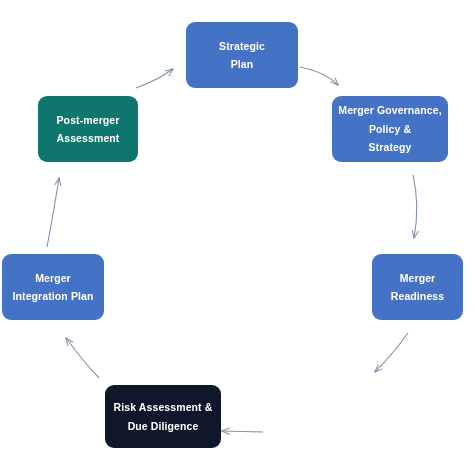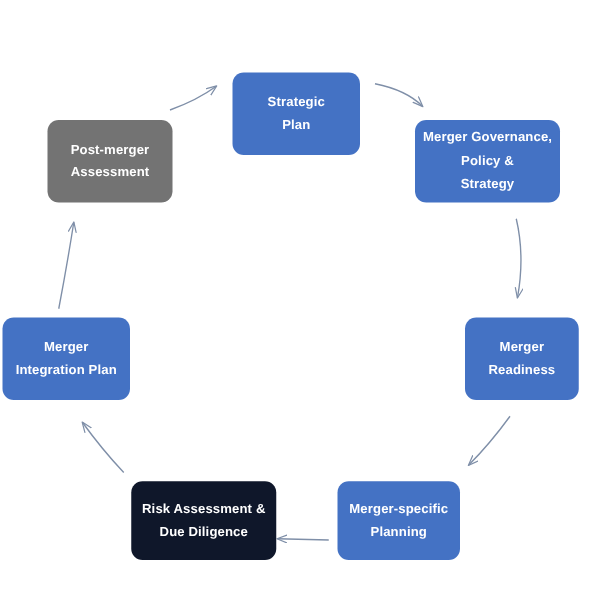--- a/index.html
+++ b/index.html
@@ -67,43 +67,39 @@
 
     <path d="M408,333 Q392,355 375,372" fill="none" stroke="#7F8FA8" stroke-width="1.1" marker-end="url(#ah)"></path>
 
     <path d="M263,432 L222,431" fill="none" stroke="#7F8FA8" stroke-width="1.1" marker-end="url(#ah)"></path>
 
     <path d="M99,378 Q82,360 66,338" fill="none" stroke="#7F8FA8" stroke-width="1.1" marker-end="url(#ah)"></path>
 
     <path d="M47,247 Q54,210 59,178" fill="none" stroke="#7F8FA8" stroke-width="1.1" marker-end="url(#ah)"></path>
   </svg>
 
-  <div class="node" id="n0" style="left: 186px; top: 22px; width: 102px; height: 66px; background: rgb(68, 114, 196); color: rgb(255, 255, 255); margin-top: 36px;">
+  <div class="node" id="n0" style="left: 186px; top: 22px; width: 112px; height: 66px; background: rgb(68, 114, 196); color: rgb(255, 255, 255);">
     <span class="node-label">Strategic
 Plan</span>
   </div>
   <div class="node" id="n1" style="left: 332px; top: 96px; width: 116px; height: 66px; background: rgb(68, 114, 196); color: rgb(255, 255, 255);">
     <span class="node-label">Merger Governance,
 Policy &amp;
 Strategy</span>
   </div>
   <div class="node" id="n2" style="left: 372px; top: 254px; width: 91px; height: 66px; background: rgb(68, 114, 196); color: rgb(255, 255, 255);">
     <span class="node-label">Merger
 Readiness</span>
   </div>
-  <div class="node" id="n3" style="left: 270px; top: 385px; width: 98px; height: 63px; background: rgb(68, 114, 196); color: rgb(255, 255, 255);">
-    <span class="node-label">Merger-specific
-Planning</span>
-  </div>
   <div class="node" id="n4" style="left: 105px; top: 385px; width: 116px; height: 63px; background: #0f172a; color: rgb(255, 255, 255);">
     <span class="node-label">Risk Assessment &amp;
 Due Diligence</span>
   </div>
   <div class="node" id="n5" style="left: 2px; top: 254px; width: 102px; height: 66px; background: rgb(68, 114, 196); color: rgb(255, 255, 255);">
     <span class="node-label">Merger
 Integration Plan</span>
   </div>
-  <div class="node" id="n6" style="left: 38px; top: 96px; width: 100px; height: 66px; background: #737373; color: rgb(255, 255, 255); text-align: center;">
+  <div class="node" id="n6" style="left: 38px; top: 96px; width: 100px; height: 66px; background: #0f766e; color: rgb(255, 255, 255); text-align: center;">
     <span class="node-label">Post-merger
 Assessment</span>
   </div>
 
 </div>
 
 </body></html>

